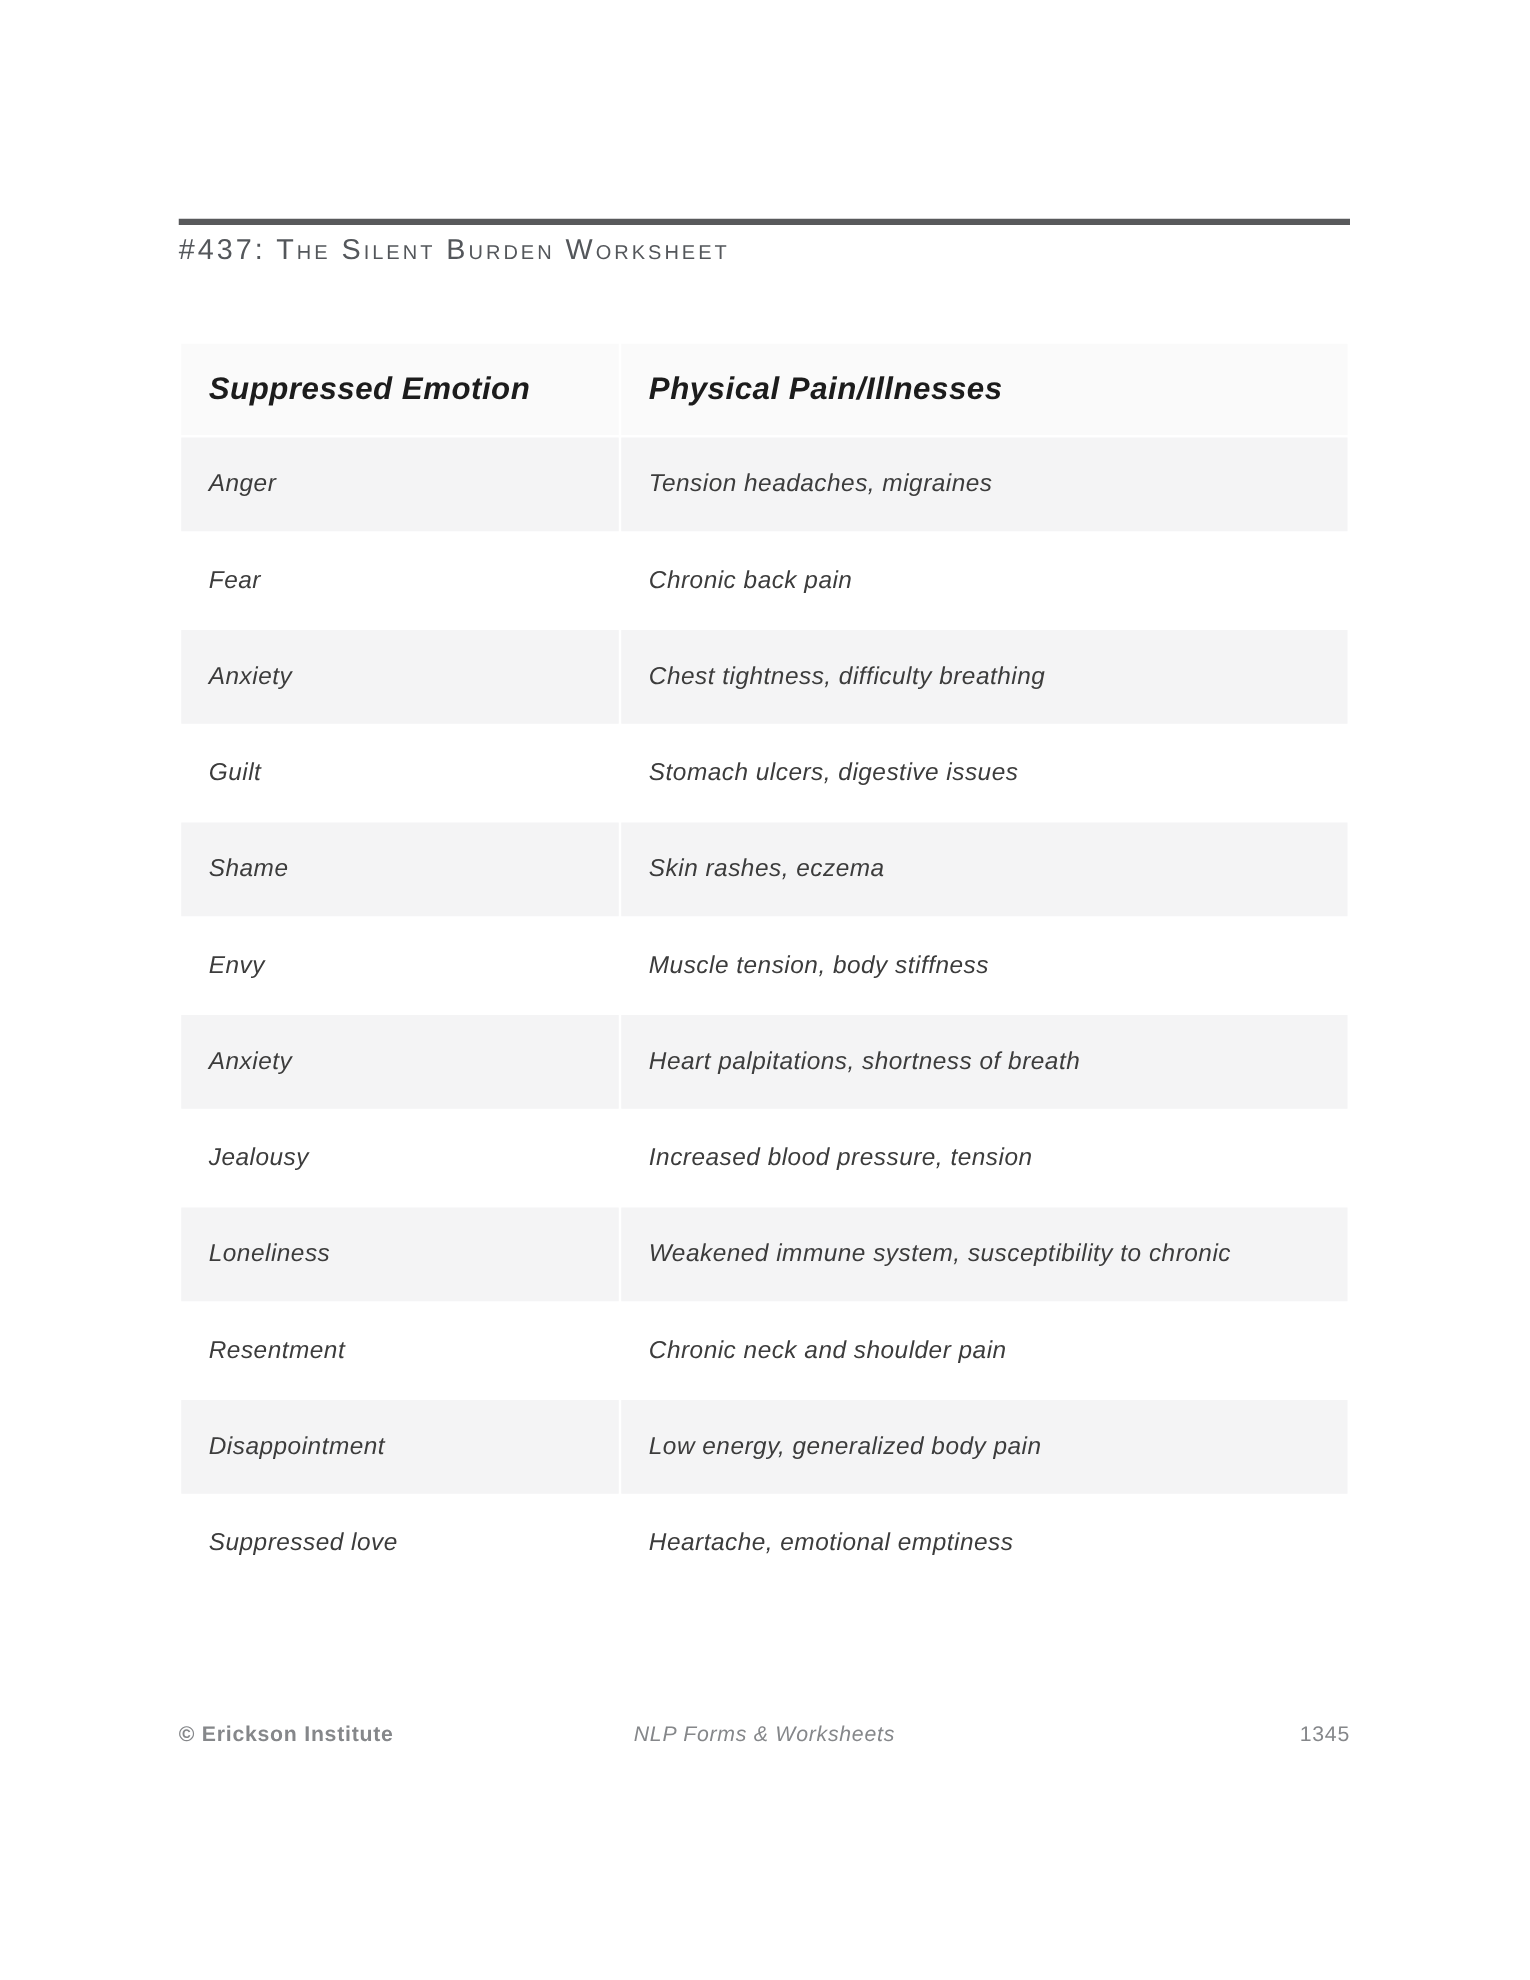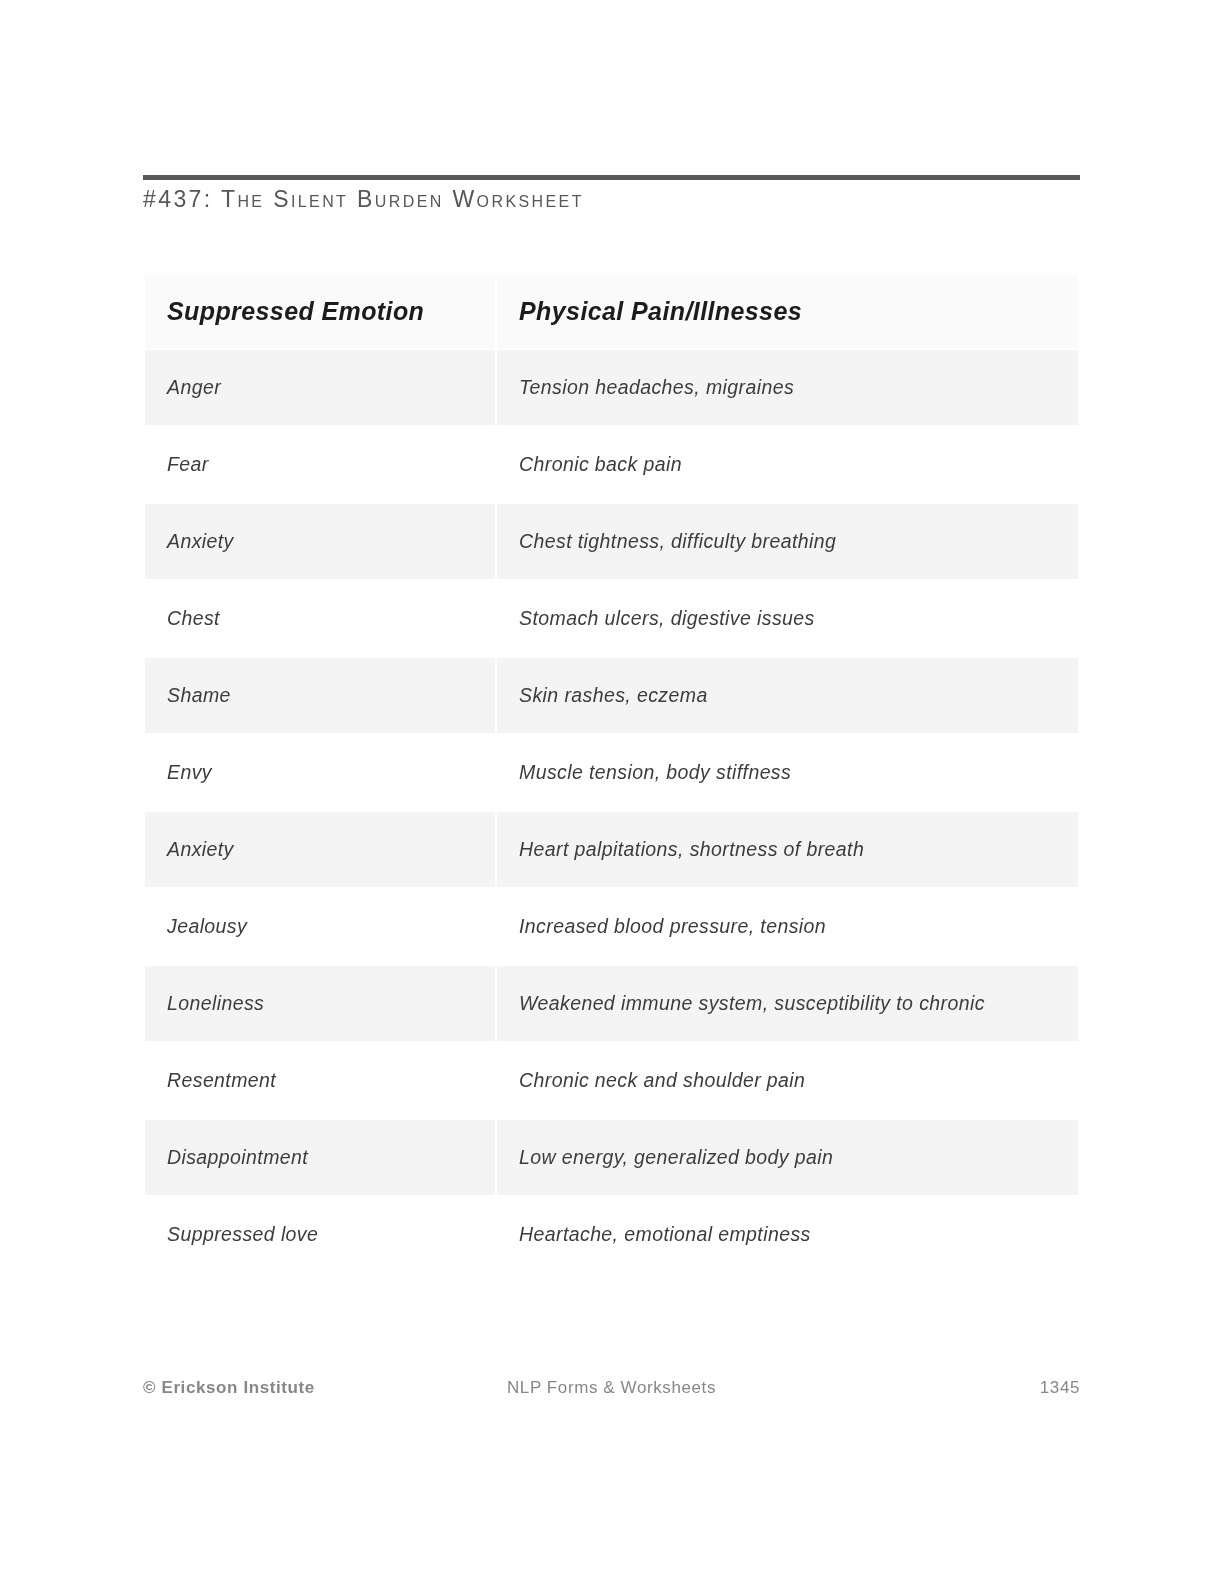--- a/index.html
+++ b/index.html
@@ -72,21 +72,21 @@
   .footer {
     margin-top: 104px;
     display: grid;
     grid-template-columns: 1fr auto 1fr;
     align-items: baseline;
     font-size: 17px;
     letter-spacing: 0.6px;
     color: var(--footer-text, #85878a);
   }
   .footer .left   { justify-self: start; font-weight: bold; }
-  .footer .center { justify-self: center; }
+  .footer .center { justify-self: center; font-style: italic; }
   .footer .right  { justify-self: end; margin-left: 24px; }
 </style>
 </head>
 <body>
 
 <div class="content">
 
   <div class="rule"></div>
 
   <h1 class="title">#437: The Silent Burden Worksheet</h1>
@@ -109,21 +109,21 @@
       </tr>
       <tr>
         <td>Fear</td>
         <td>Chronic back pain</td>
       </tr>
       <tr>
         <td>Anxiety</td>
         <td>Chest tightness, difficulty breathing</td>
       </tr>
       <tr>
-        <td>Chest</td>
+        <td>Guilt</td>
         <td>Stomach ulcers, digestive issues</td>
       </tr>
       <tr>
         <td>Shame</td>
         <td>Skin rashes, eczema</td>
       </tr>
       <tr>
         <td>Envy</td>
         <td>Muscle tension, body stiffness</td>
       </tr>

